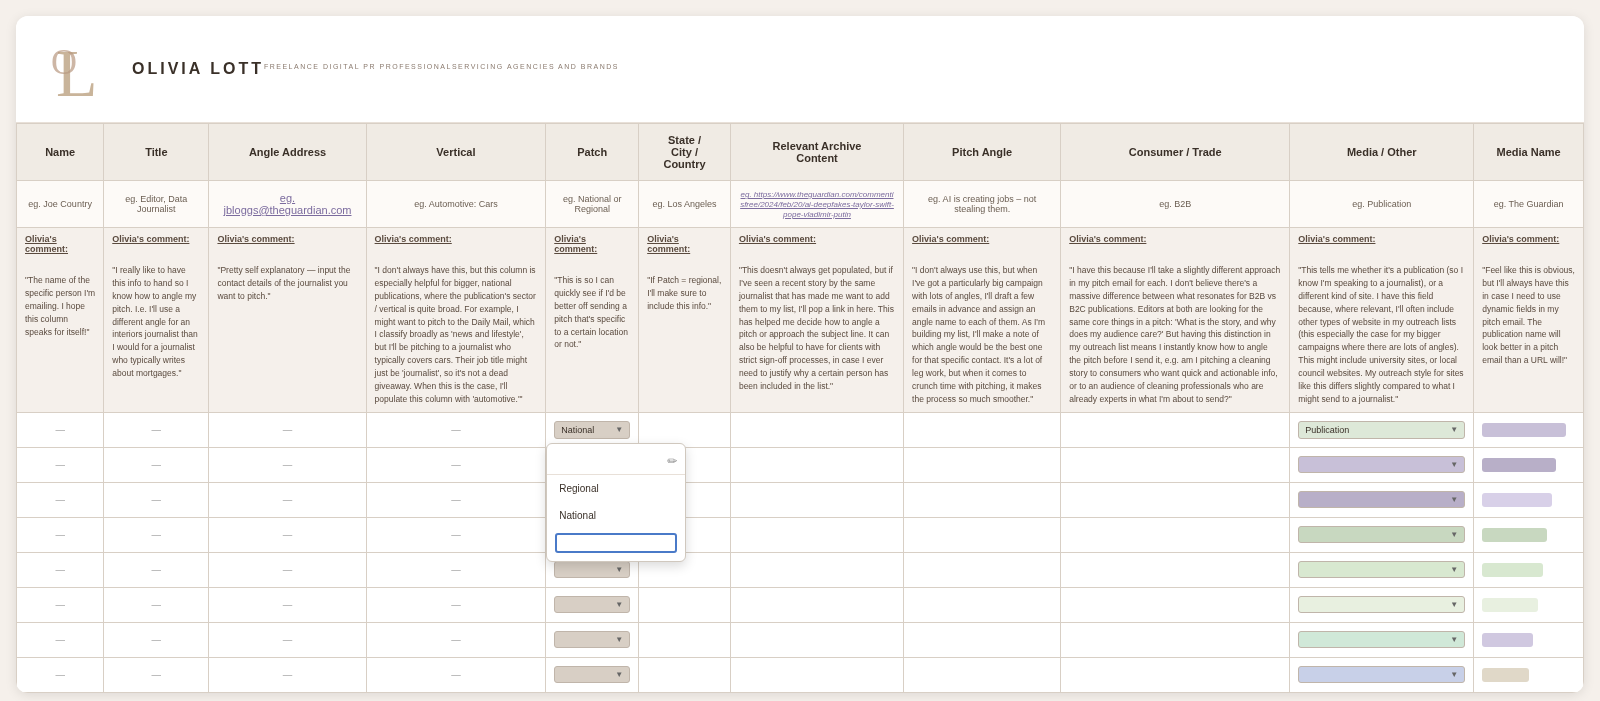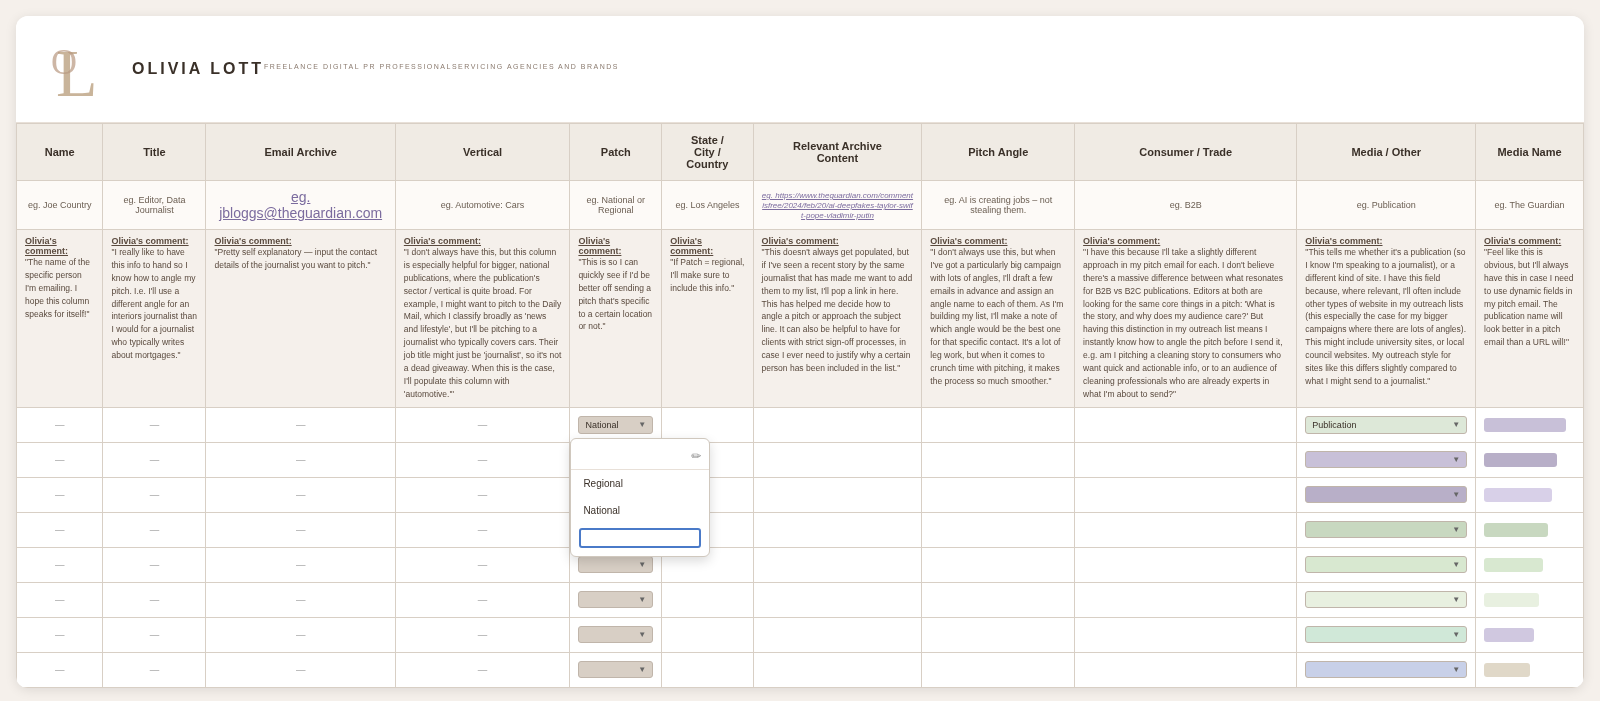--- a/index.html
+++ b/index.html
@@ -103,35 +103,35 @@
       color: #6b5e52;
       font-size: 9px;
       text-align: center;
       vertical-align: middle;
       padding: 8px;
     }
 
     .example-link {
       color: #7b6b9e;
       text-decoration: underline;
-      font-size: 14px;
+      font-size: 11px;
     }
 
     
     .comment-row td {
       background: #f5f0eb;
     }
 
     .comment-label {
       font-weight: bold;
       font-size: 9px;
       text-decoration: underline;
       color: #5a4a3e;
       display: block;
-      margin-bottom: 0;
+      margin-bottom: 20px;
     }
 
     .comment-text {
       font-size: 8.5px;
       color: #5a4a3e;
       line-height: 1.4;
     }
 
     
     .data-row td {
@@ -257,21 +257,21 @@
       </div>
     </div>
   </div>
 
   <div class="table-container">
     <table>
       <thead>
         <tr>
           <th>Name</th>
           <th>Title</th>
-          <th>Email Archive</th>
+          <th>Angle Address</th>
           <th>Vertical</th>
           <th>Patch</th>
           <th>State / City / Country</th>
           <th>Relevant Archive Content</th>
           <th>Pitch Angle</th>
           <th>Consumer / Trade</th>
           <th>Media / Other</th>
           <th>Media Name</th>
         </tr>
       </thead>

